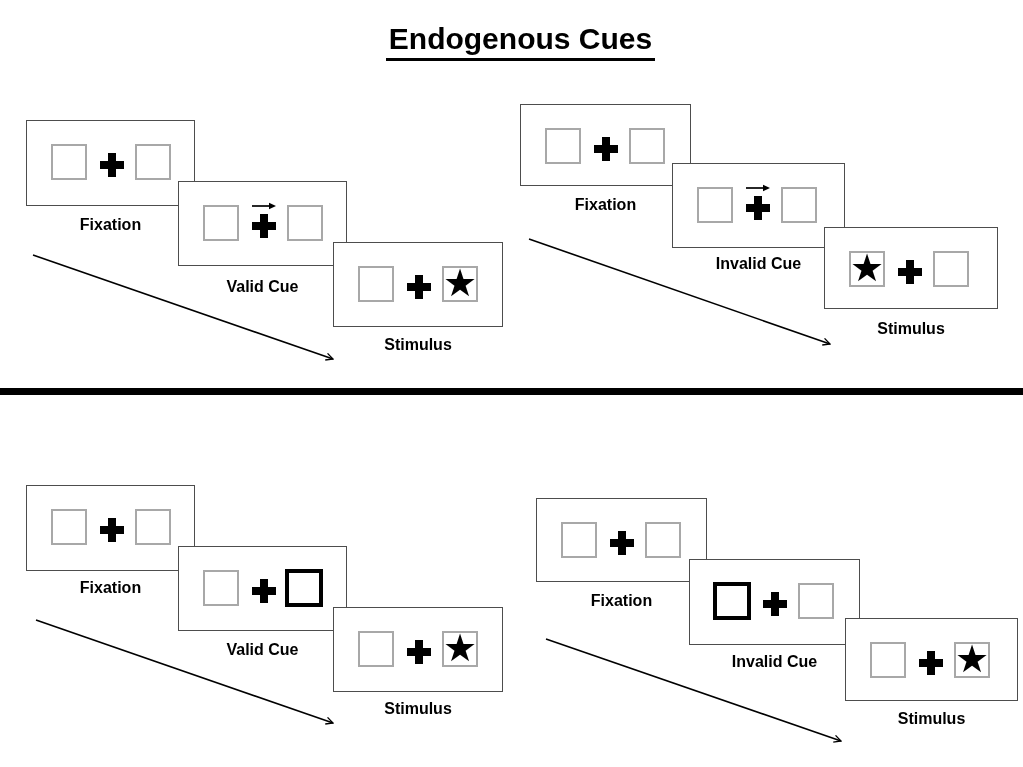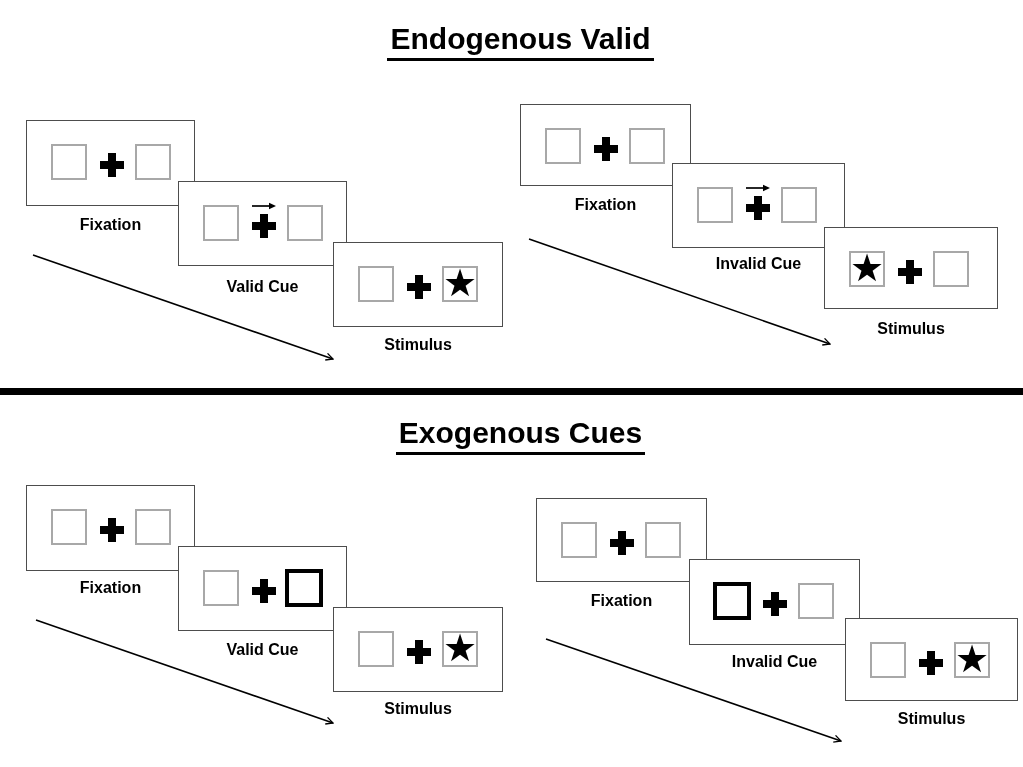--- a/index.html
+++ b/index.html
@@ -48,26 +48,23 @@
     line-height:1.1;color:#000;z-index:2;white-space:nowrap;
   }
   .arrow-layer{position:absolute;left:0;top:0;z-index:1;pointer-events:none;}
 </style>
 </head>
 <body>
 
 <div class="slide">
 
   <div class="section-title" style="top:22px;">
-    <span class="underlined">Endogenous Valid</span>
+    <span class="underlined">Endogenous Cues</span>
   </div>
   <div class="divider"></div>
-  <div class="section-title" style="top:416px;">
-    <span class="underlined">Exogenous Cues</span>
-  </div>
 
   <div class="panel">
     <div class="card" style="left:26px;top:120px;width:169px;height:86px;">
       <div class="sq sq-left"></div>
       <div class="plus"></div>
       <div class="sq sq-right"></div>
     </div>
     <div class="step-label" style="left:26px;top:216px;width:169px;">Fixation</div>
 
     <div class="card" style="left:178px;top:181px;width:169px;height:85px;">

